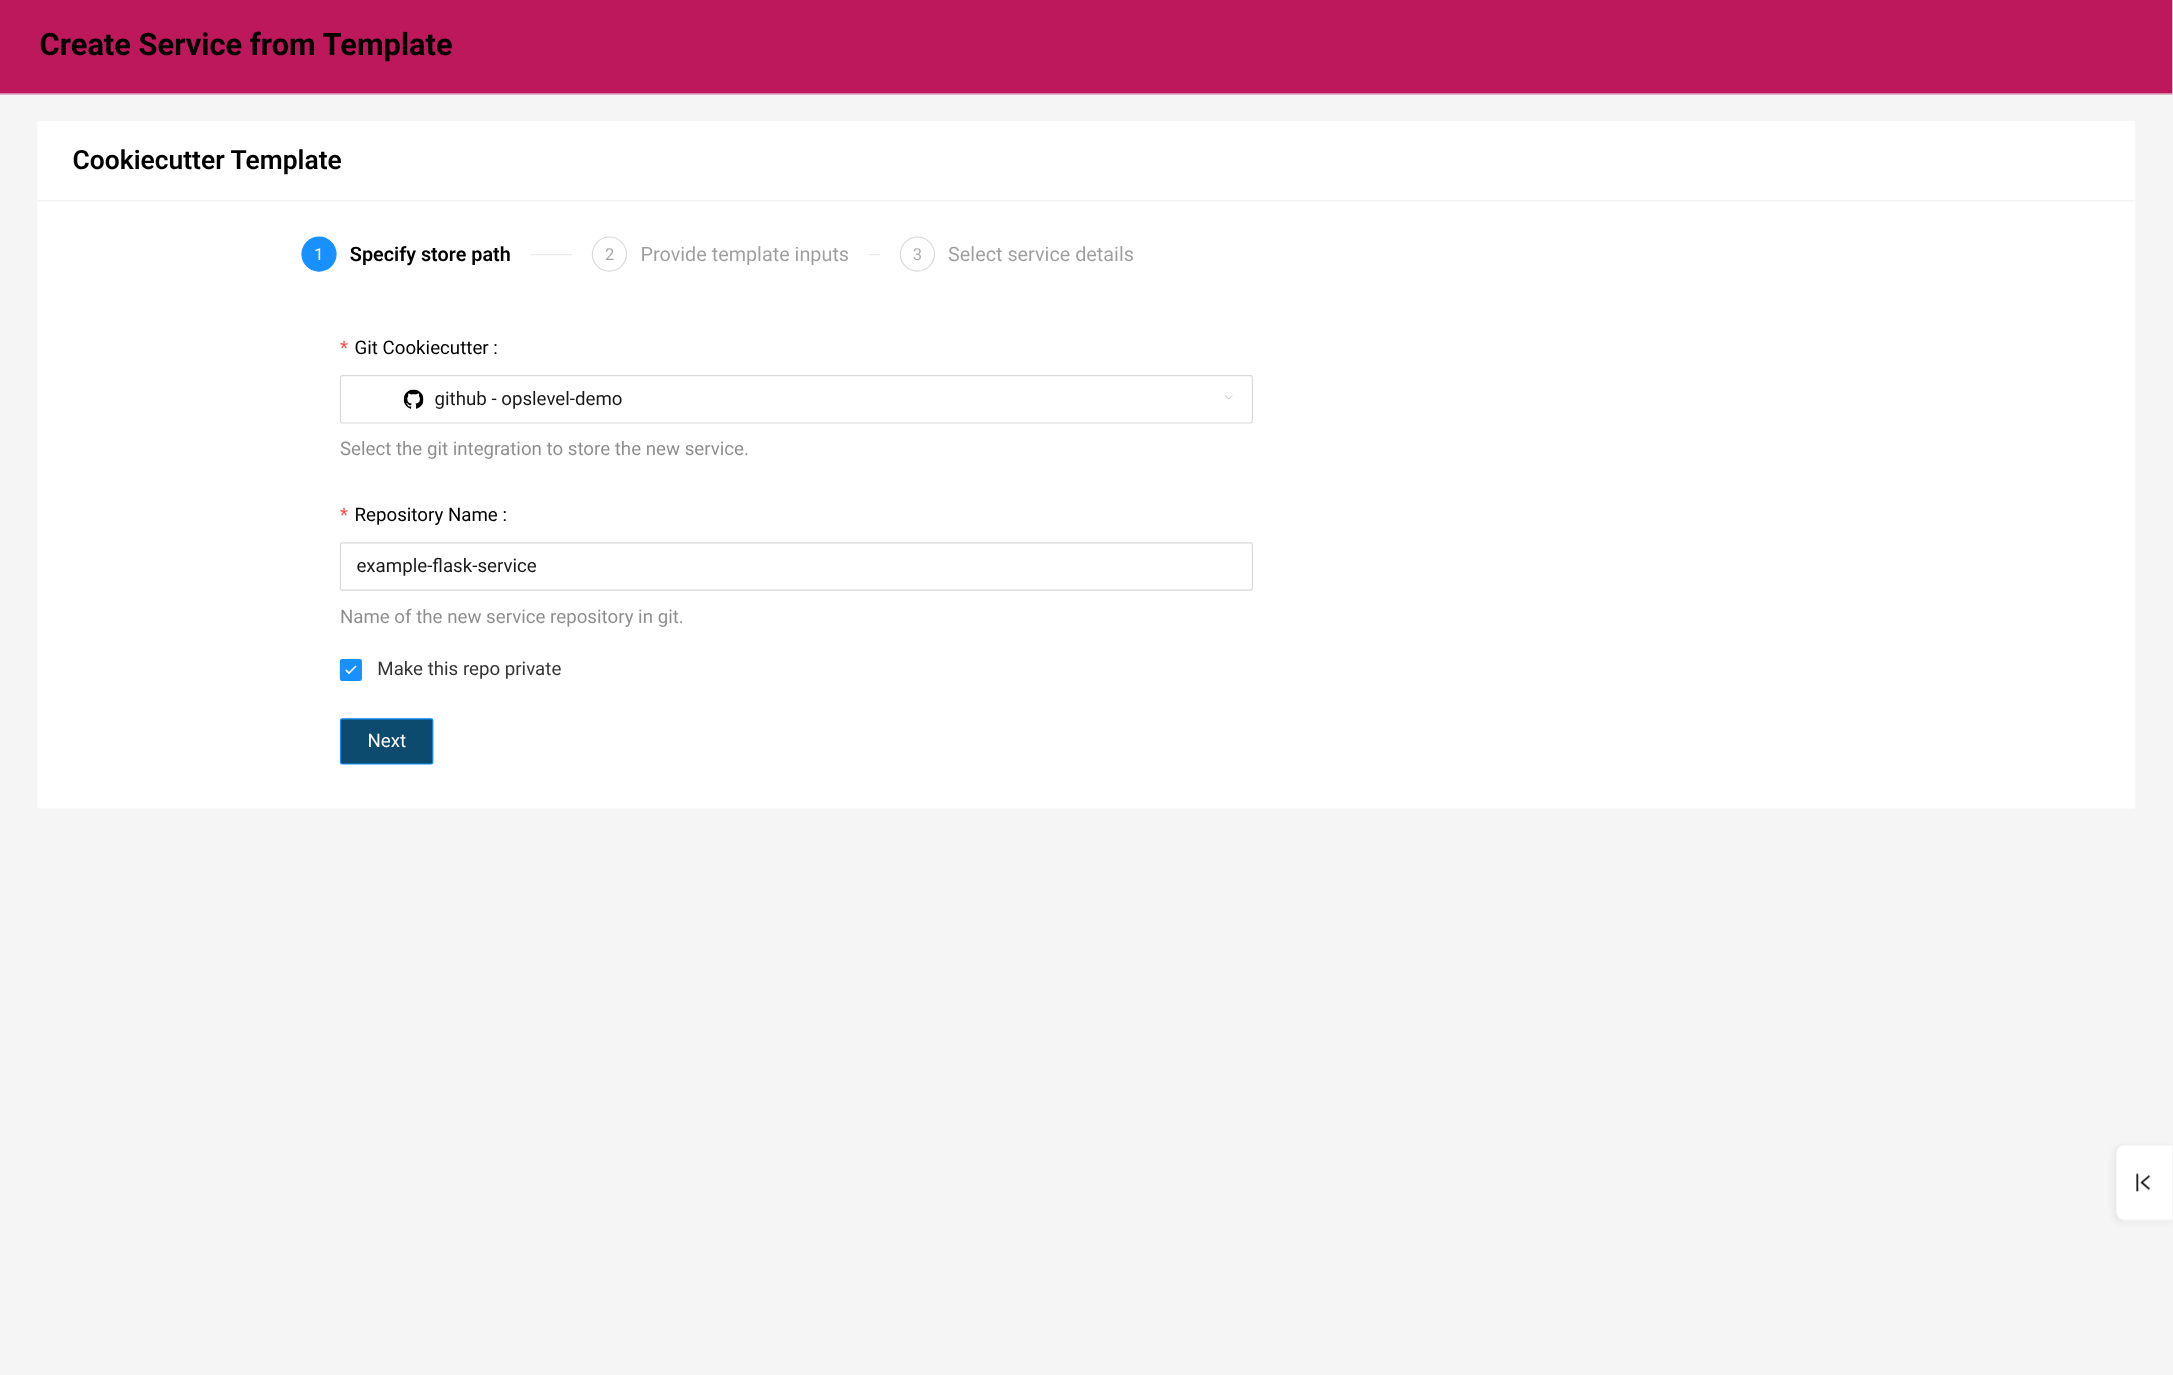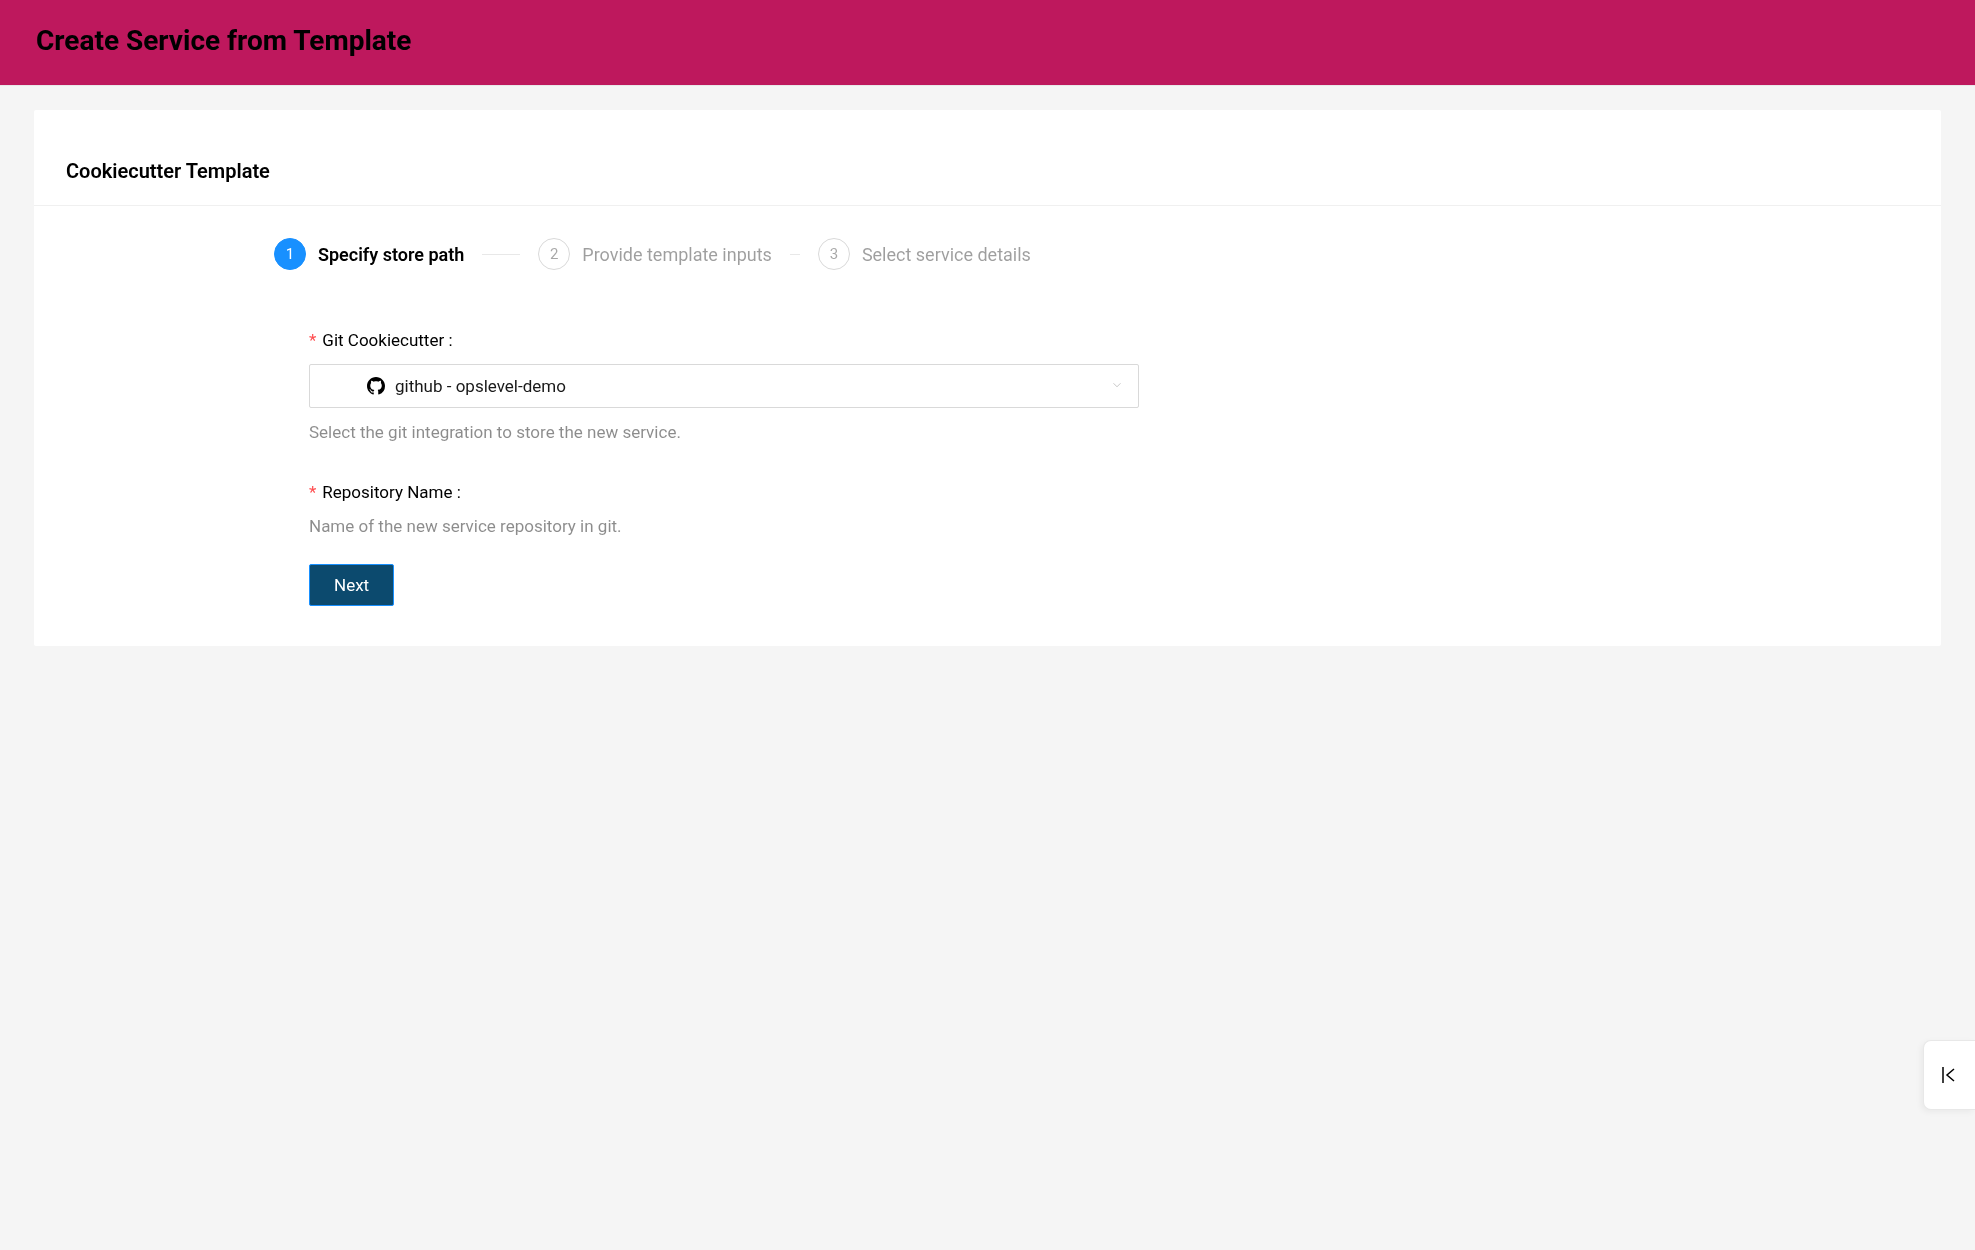--- a/index.html
+++ b/index.html
@@ -28,24 +28,23 @@
     }
     .card {
       background: #fff;
       border-radius: 2px;
     }
     .card-header {
       padding: 22px 32px;
       border-bottom: 1px solid #f0f0f0;
     }
     .card-title {
-      font-size: 20px;
+      font-size: 24px;
       font-weight: 600;
       color: #000;
-      margin-top: 27px;
     }
     .card-body {
       padding: 32px 0 40px 0;
     }
     .steps {
       display: flex;
       align-items: center;
       justify-content: center;
       margin-bottom: 60px;
       padding-left: 240px;
@@ -280,23 +279,32 @@
                 </svg>
             </span>
           </div>
           <div class="help-text">Select the git integration to store the new service.</div>
         </div>
 
         <div class="form-item tight">
           <label class="form-label">
             <span class="required-mark">*</span><span>Repository Name :</span>
           </label>
+          <input type="text" class="input-box" value="example-flask-service" style="">
           <div class="help-text">Name of the new service repository in git.</div>
         </div>
 
+        <div class="checkbox-row">
+          <div class="checkbox">
+            <svg viewBox="0 0 24 24">
+                <polyline points="20 6 9 17 4 12"></polyline>
+              </svg>
+          </div>
+          <span class="checkbox-label">Make this repo private</span>
+        </div>
 
         <button class="btn-primary">Next</button>
 
       </div>
 
     </div>
   </div>
 </div>
 
 <div class="floating-widget">

